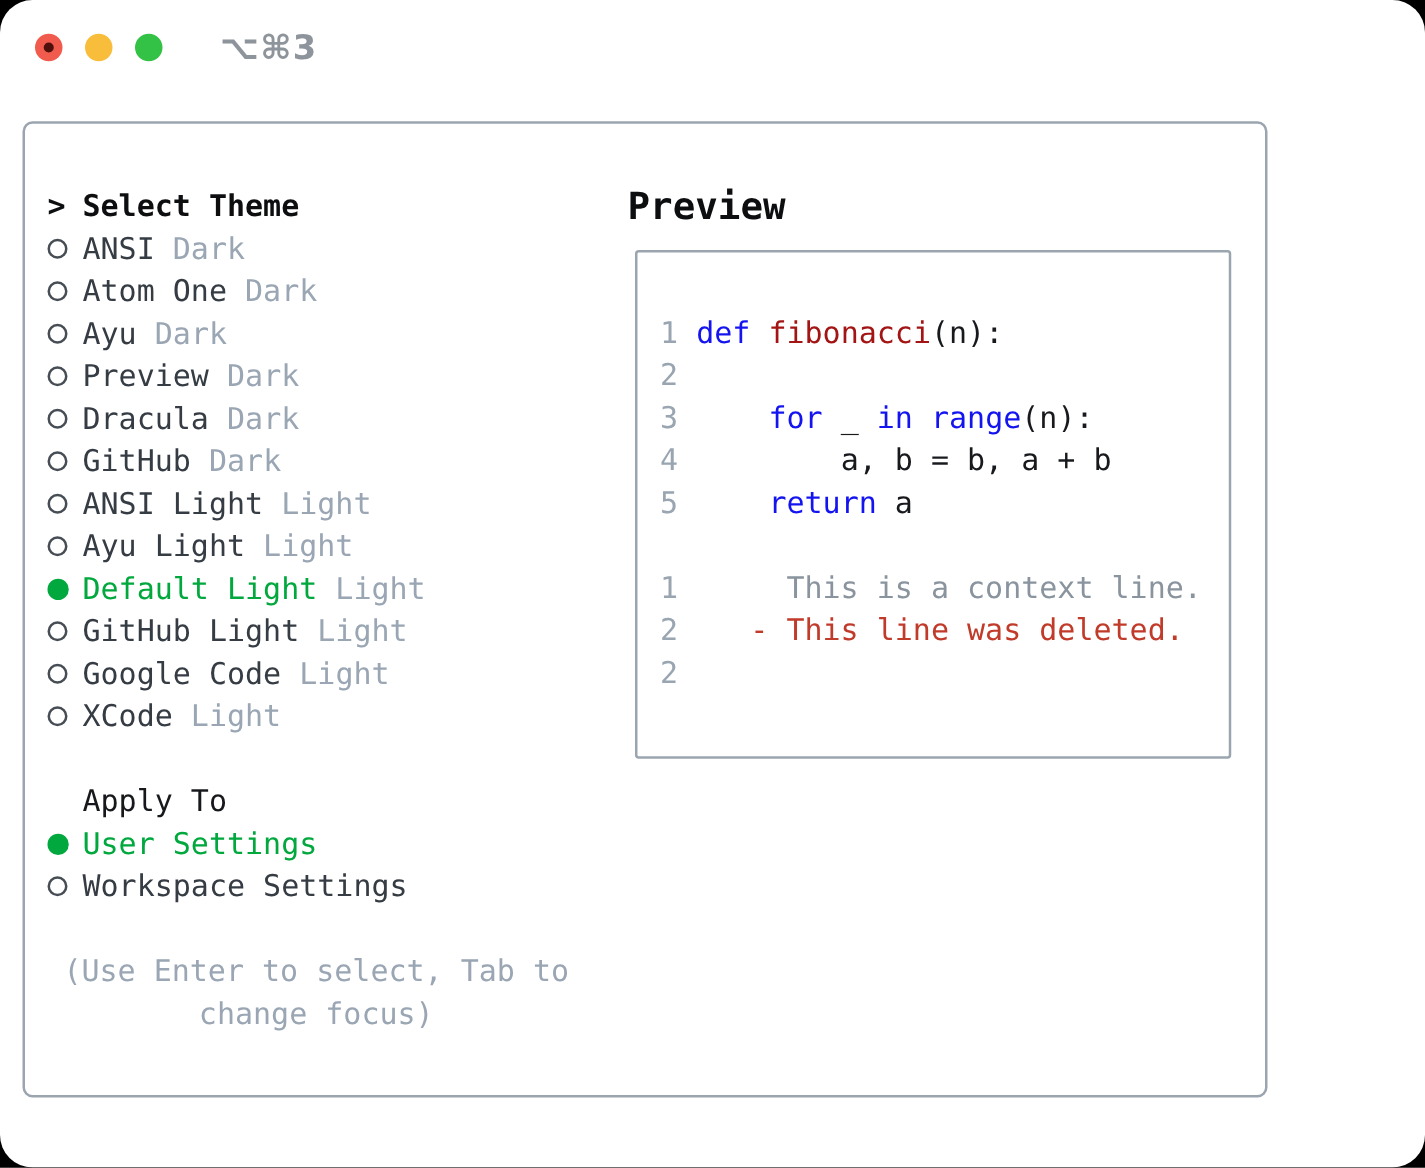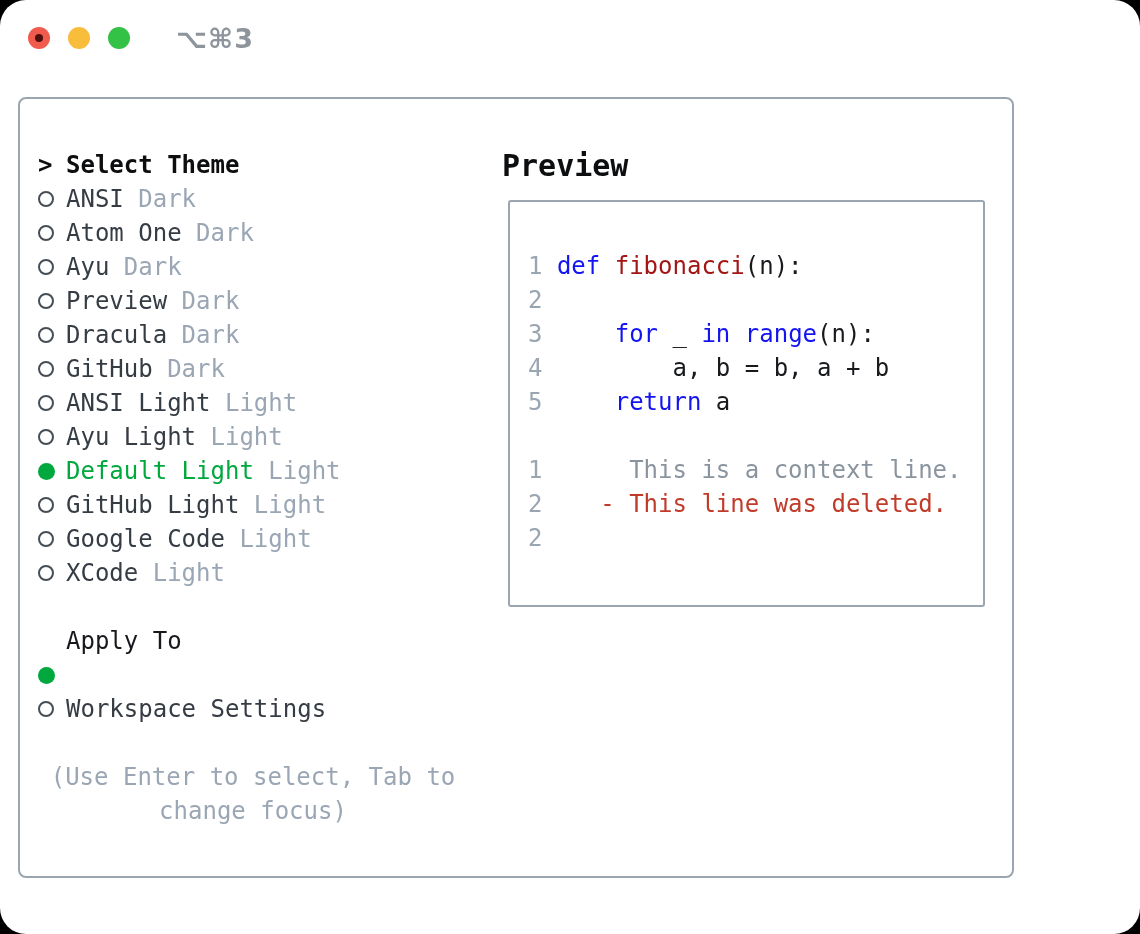--- a/index.html
+++ b/index.html
@@ -80,21 +80,21 @@
         </div>
 
       <div class="row"></div>
 
       <div class="row">
         <span class="marker"></span>
         <span class="apply-label">Apply To</span>
       </div>
 
       <div id="apply-list">
-          <div class="row"><span class="marker"><span class="radio sel"></span></span></div>
+          <div class="row"><span class="marker"><span class="radio sel"></span></span><span class="item-name sel">User Settings</span></div>
           <div class="row"><span class="marker"><span class="radio"></span></span><span class="item-name">Workspace Settings</span></div>
         </div>
 
       <div class="hint">(Use Enter to select, Tab to change focus)</div>
     </div>
 
     <div class="preview-title">Preview</div>
 
     <div class="preview-box">
       <div class="code" id="code-block">

